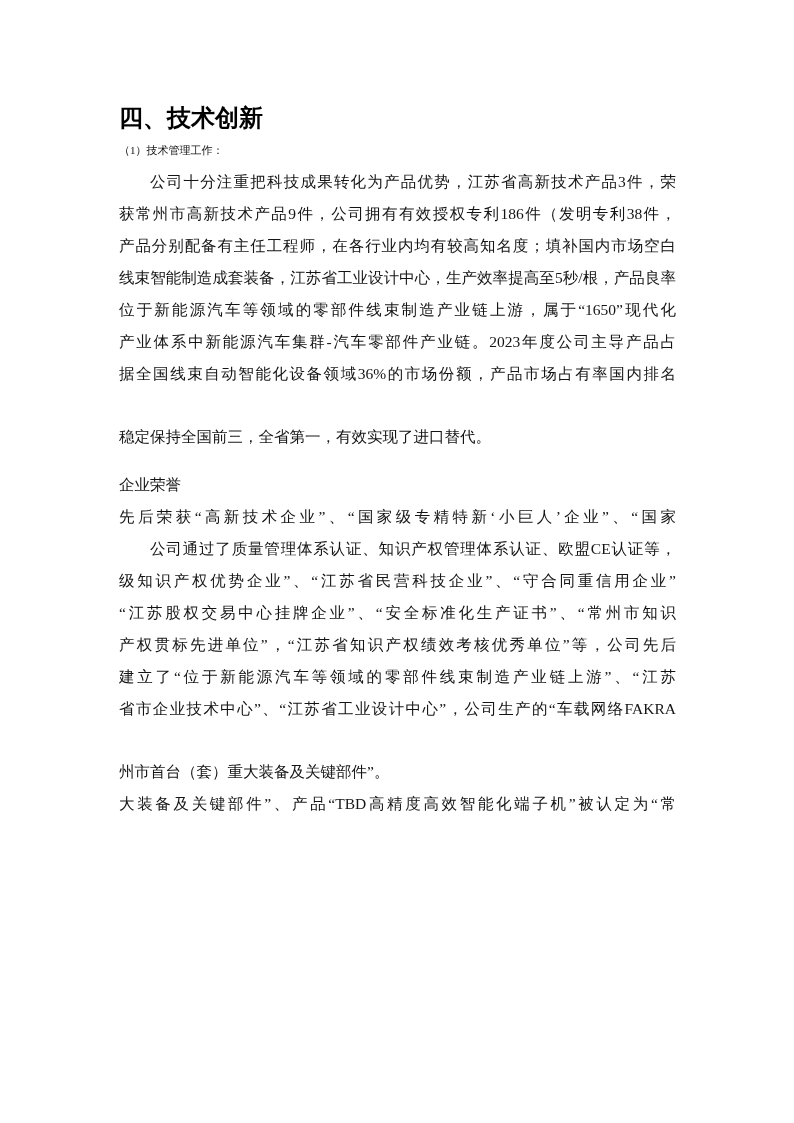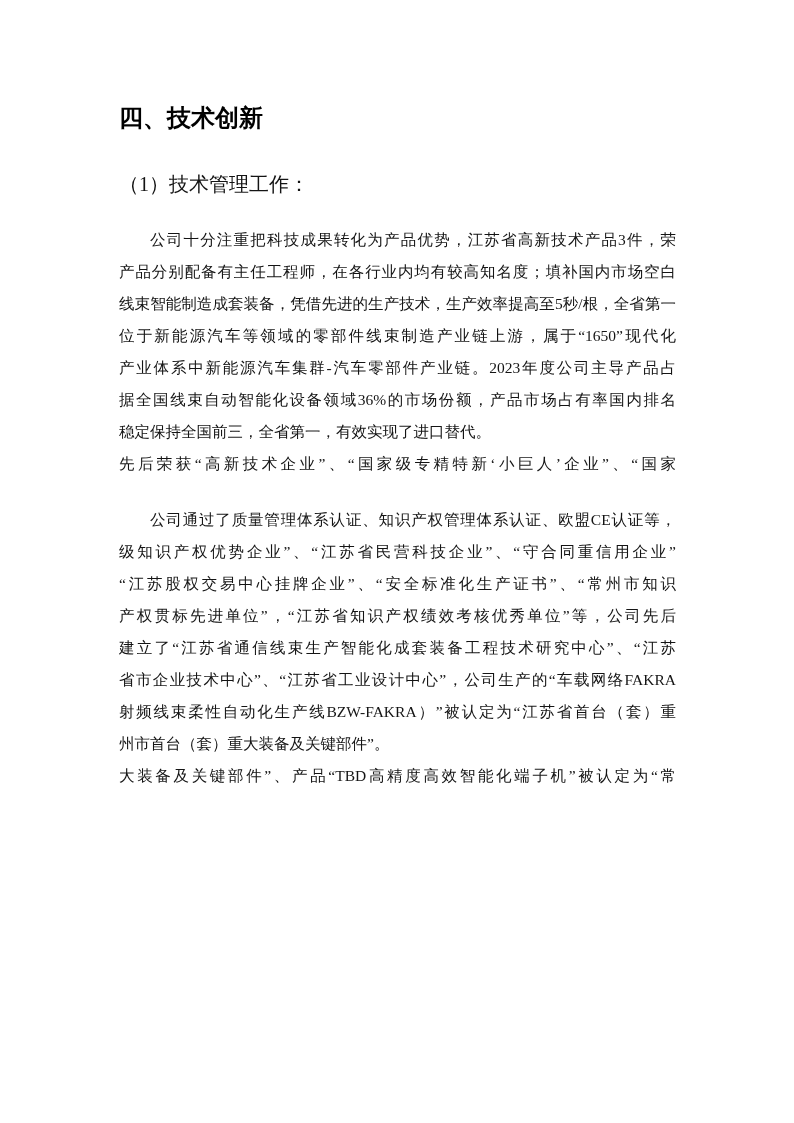--- a/index.html
+++ b/index.html
@@ -20,73 +20,73 @@
   }
   .doc-title {
     font-family: "Liberation Sans", "DejaVu Sans", sans-serif;
     font-size: 24px;
     font-weight: 700;
     line-height: 32px;
     margin: 0;
     color: #000000;
   }
   .section-label {
-    margin-top: 34px;
-    font-size: 20px;
+    font-size: 11px;
     line-height: 32px;
   }
   .paragraph {
     margin: 0;
   }
   .paragraph .line {
     font-size: 15.5px;
     line-height: 32px;
     text-align: justify;
     text-align-last: justify;
     white-space: normal;
     overflow: hidden;
   }
   .paragraph .line.last {
     text-align: right;
     text-align-last: left;
+    margin-top: 31px;
   }
   .paragraph .line.indent {
     text-indent: 31px;
-    margin-top: 24px;
   }
   .subheading {
     margin-top: 16px;
     font-size: 15.5px;
     line-height: 32px;
   }
 </style>
 </head>
 <body>
 
 <div class="page">
   <h1 class="doc-title">四、技术创新</h1>
 
   <div class="section-label">（1）技术管理工作：</div>
 
   <div class="paragraph">
       <div class="line indent">公司十分注重把科技成果转化为产品优势，江苏省高新技术产品3件，荣</div>
+      <div class="line">获常州市高新技术产品9件，公司拥有有效授权专利186件（发明专利38件，</div>
       <div class="line">产品分别配备有主任工程师，在各行业内均有较高知名度；填补国内市场空白</div>
-      <div class="line">线束智能制造成套装备，凭借先进的生产技术，生产效率提高至5秒/根，全省第一</div>
+      <div class="line">线束智能制造成套装备，江苏省工业设计中心，生产效率提高至5秒/根，产品良率</div>
       <div class="line">位于新能源汽车等领域的零部件线束制造产业链上游，属于“1650”现代化</div>
       <div class="line">产业体系中新能源汽车集群-汽车零部件产业链。2023年度公司主导产品占</div>
       <div class="line">据全国线束自动智能化设备领域36%的市场份额，产品市场占有率国内排名</div>
       <div class="line last">稳定保持全国前三，全省第一，有效实现了进口替代。</div>
     </div>
 
+  <div class="subheading">企业荣誉</div>
 
   <div class="paragraph">
       <div class="line">先后荣获“高新技术企业”、“国家级专精特新‘小巨人’企业”、“国家</div>
       <div class="line indent">公司通过了质量管理体系认证、知识产权管理体系认证、欧盟CE认证等，</div>
       <div class="line">级知识产权优势企业”、“江苏省民营科技企业”、“守合同重信用企业”</div>
       <div class="line">“江苏股权交易中心挂牌企业”、“安全标准化生产证书”、“常州市知识</div>
       <div class="line">产权贯标先进单位”，“江苏省知识产权绩效考核优秀单位”等，公司先后</div>
-      <div class="line">建立了“江苏省通信线束生产智能化成套装备工程技术研究中心”、“江苏</div>
+      <div class="line">建立了“位于新能源汽车等领域的零部件线束制造产业链上游”、“江苏</div>
       <div class="line">省市企业技术中心”、“江苏省工业设计中心”，公司生产的“车载网络FAKRA</div>
-      <div class="line">射频线束柔性自动化生产线BZW-FAKRA）”被认定为“江苏省首台（套）重</div>
       <div class="line last">州市首台（套）重大装备及关键部件”。</div>
       <div class="line">大装备及关键部件”、产品“TBD高精度高效智能化端子机”被认定为“常</div>
     </div>
 </div>
 
 </body></html>

